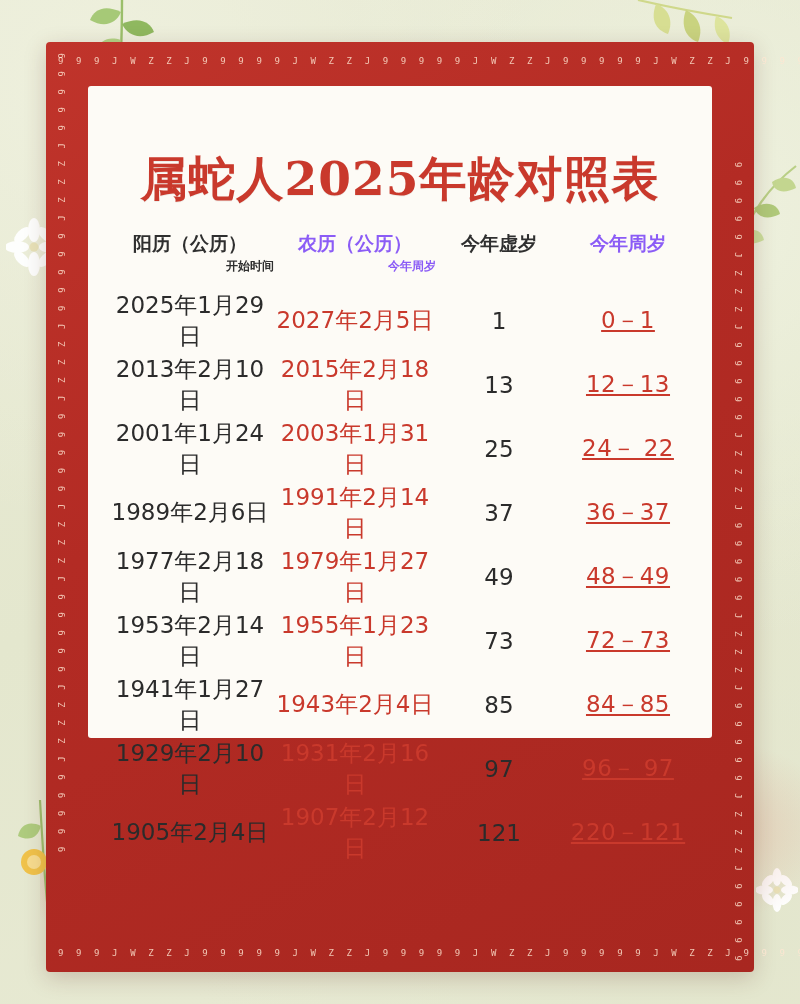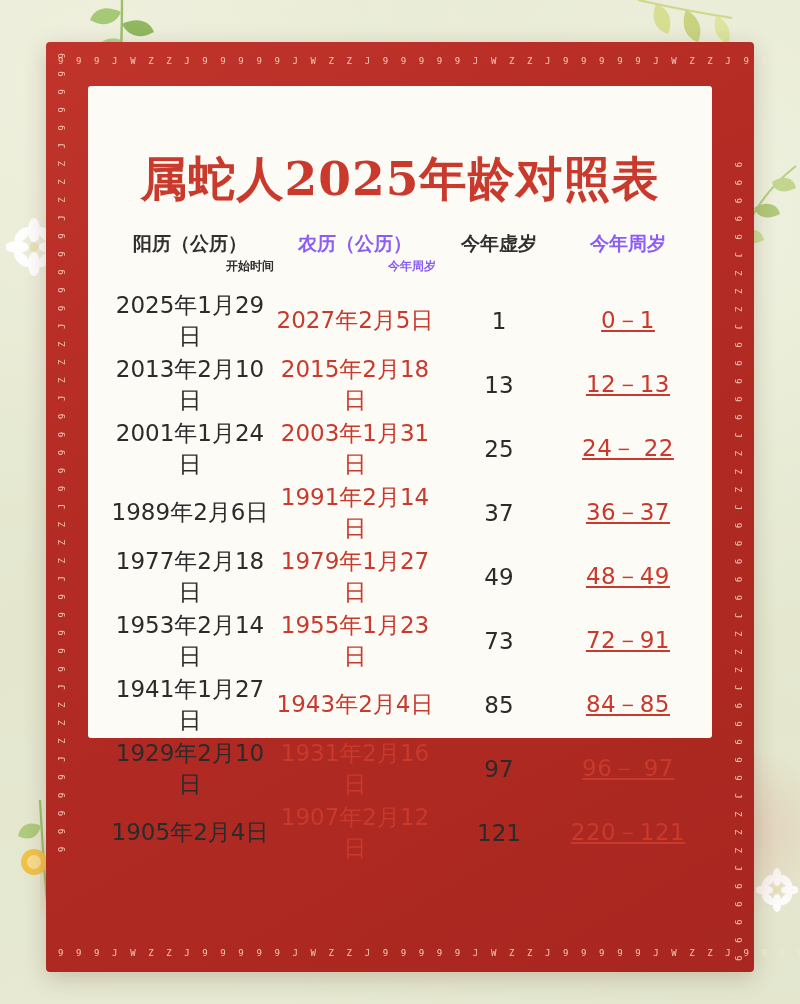--- a/index.html
+++ b/index.html
@@ -274,21 +274,21 @@
         <tr>
           <td class="cell-dark">1977年2月18日</td>
           <td class="cell-red">1979年1月27日</td>
           <td class="cell-num">49</td>
           <td class="cell-range">48－49</td>
         </tr>
         <tr>
           <td class="cell-dark">1953年2月14日</td>
           <td class="cell-red">1955年1月23日</td>
           <td class="cell-num">73</td>
-          <td class="cell-range">72－91</td>
+          <td class="cell-range">72－73</td>
         </tr>
         <tr>
           <td class="cell-dark">1941年1月27日</td>
           <td class="cell-red">1943年2月4日</td>
           <td class="cell-num">85</td>
           <td class="cell-range">84－85</td>
         </tr>
         <tr>
           <td class="cell-dark">1929年2月10日</td>
           <td class="cell-red">1931年2月16日</td>

